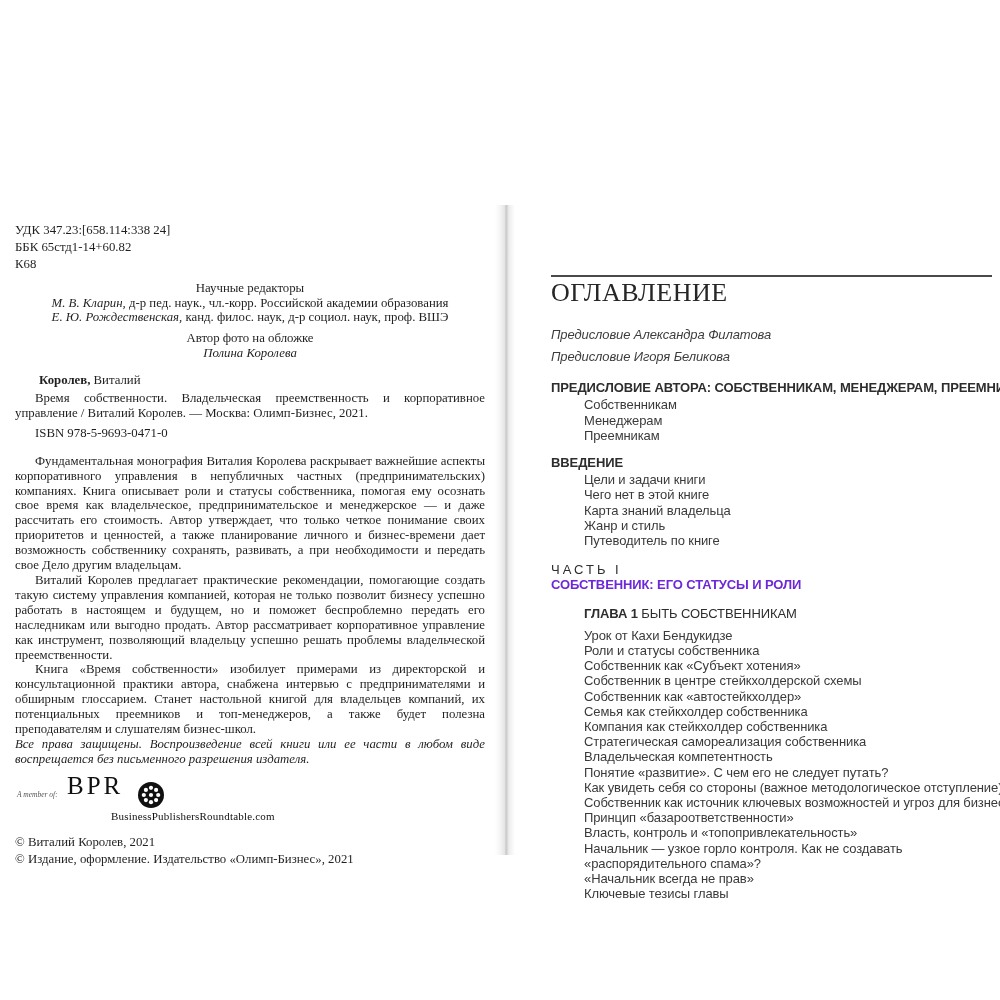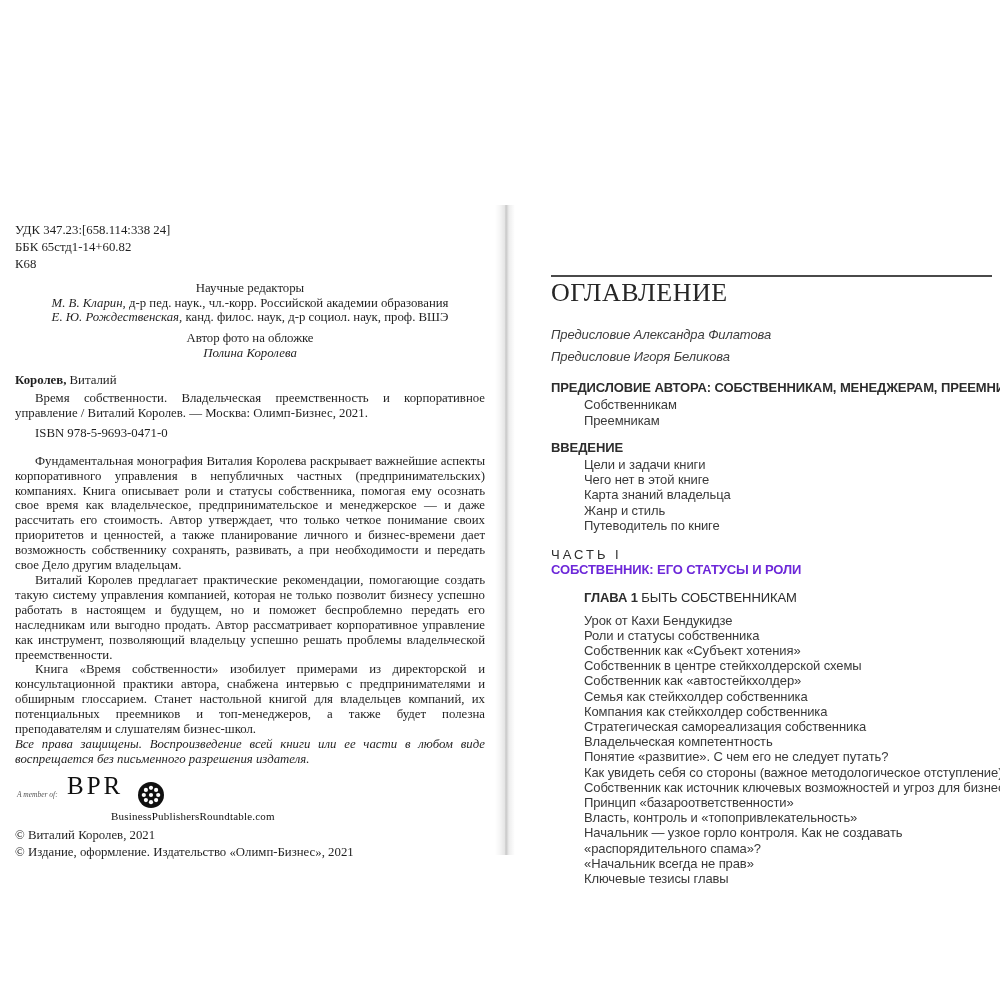--- a/index.html
+++ b/index.html
@@ -14,31 +14,31 @@
   .page-left{
     position:absolute;left:15px;top:222px;width:470px;
     color:#1f1f1f;font-size:12.8px;line-height:14.9px;
   }
   .meta-line{line-height:17.2px;white-space:nowrap;}
   .center-block{text-align:center;}
   .editors-block{margin-top:7px;}
   .photo-block{margin-top:6px;}
   .it{font-style:italic;}
   .b{font-weight:bold;}
-  .author-line{margin-top:12px;}
+  .author-line{margin-top:12px;margin-left:24px;}
   .para{text-align:justify;text-indent:20px;}
   .bib{margin-top:3px;}
   .isbn-line{text-indent:20px;margin-top:5px;margin-bottom:13px;}
   .rights{font-style:italic;text-align:justify;}
   .logo-block{position:relative;margin-top:14px;height:44px;}
   .member-of{position:absolute;left:2px;top:7px;font-size:7.5px;font-style:italic;color:#555;white-space:nowrap;}
   .bpr-abbr{position:absolute;left:52px;top:-2px;font-size:25px;letter-spacing:3px;color:#101010;}
   .bpr-icon{position:absolute;left:122px;top:0px;}
   .bpr-site{position:absolute;left:52px;top:28px;font-size:11px;font-weight:normal;color:#101010;letter-spacing:0.2px;white-space:nowrap;margin-left:44px;}
-  .copyright-block{margin-top:2px;line-height:17px;}
+  .copyright-block{margin-top:9px;line-height:17px;}
 
   
   .spine{
     position:absolute;left:495px;top:205px;width:20px;height:650px;
     background:linear-gradient(90deg,
       rgba(0,0,0,0) 0%, rgba(0,0,0,0.04) 25%,
       rgba(0,0,0,0.10) 48%, rgba(0,0,0,0.22) 55%,
       rgba(0,0,0,0.07) 70%, rgba(0,0,0,0) 100%);
   }
 
@@ -126,20 +126,21 @@
 
   <div class="page-right">
     <div class="toc-rule"></div>
     <div class="toc-title">ОГЛАВЛЕНИЕ</div>
 
     <div class="toc-preface">Предисловие Александра Филатова</div>
     <div class="toc-preface">Предисловие Игоря Беликова</div>
 
     <div class="toc-heading">ПРЕДИСЛОВИЕ АВТОРА: СОБСТВЕННИКАМ, МЕНЕДЖЕРАМ, ПРЕЕМНИКАМ</div>
     <div class="toc-item">Собственникам</div>
+    <div class="toc-item">Менеджерам</div>
     <div class="toc-item">Преемникам</div>
 
     <div class="toc-heading">ВВЕДЕНИЕ</div>
     <div class="toc-item">Цели и задачи книги</div>
     <div class="toc-item">Чего нет в этой книге</div>
     <div class="toc-item">Карта знаний владельца</div>
     <div class="toc-item">Жанр и стиль</div>
     <div class="toc-item">Путеводитель по книге</div>
 
     <div class="part-label">ЧАСТЬ I</div>

